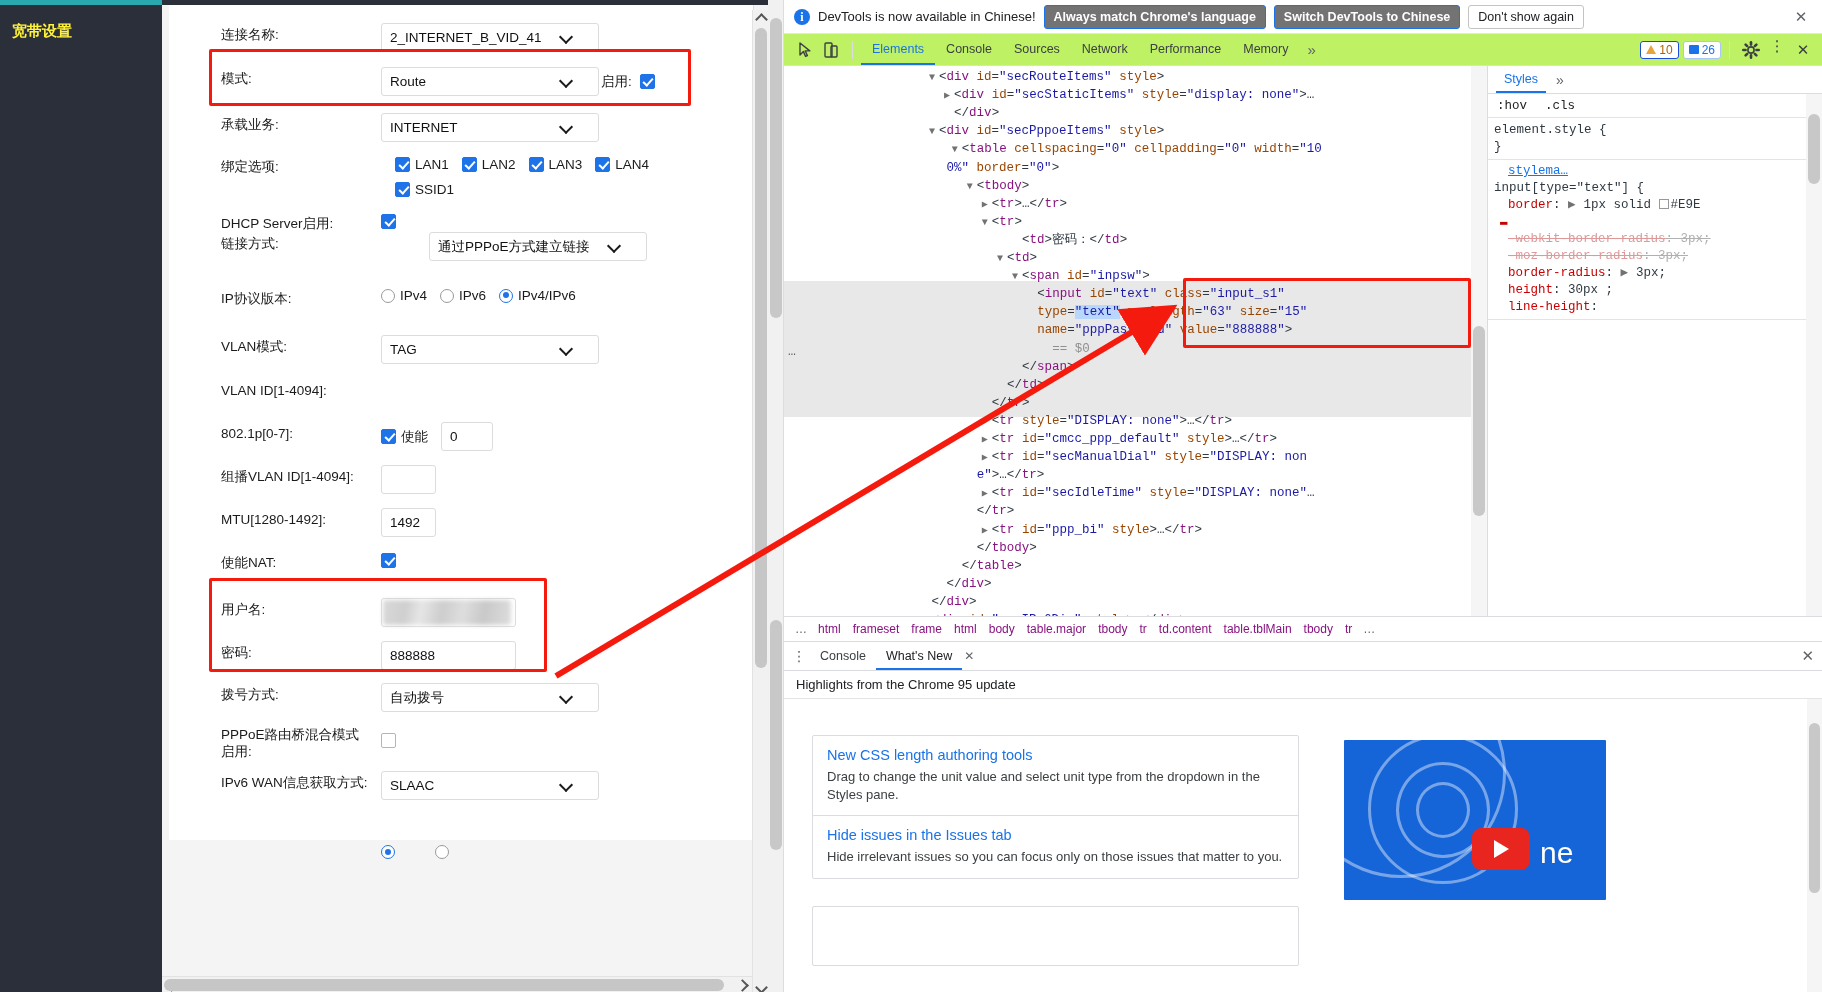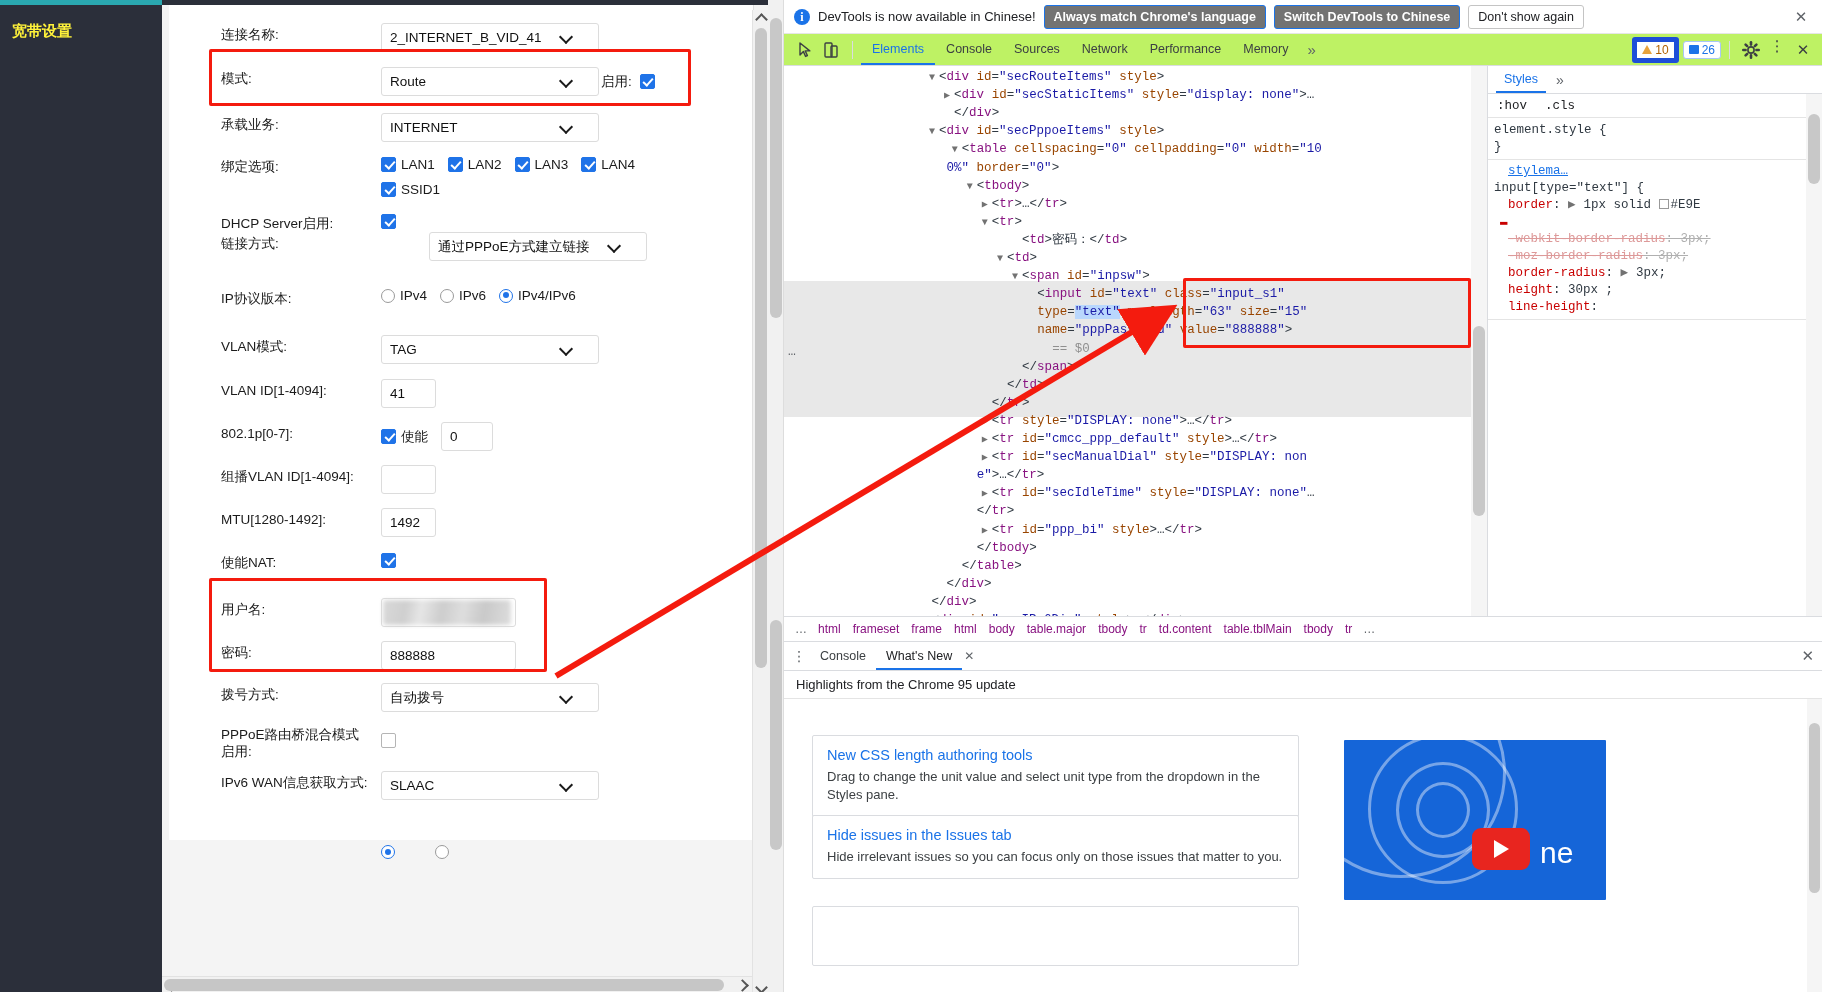--- a/index.html
+++ b/index.html
@@ -212,21 +212,21 @@
   .dt-tab {
     font-size: 12.5px; color: #3c4043; padding: 0 11px; height: 31px;
     line-height: 31px; cursor: pointer; white-space: nowrap; flex: none;
   }
   .dt-tab.active { color: #1a73e8; border-bottom: 2px solid #1a73e8; font-weight: normal; }
   #tb-more { font-size: 15px; color: #5f6368; padding: 0 8px; cursor: pointer; flex: none; }
   .badge {
     display: inline-flex; align-items: center; gap: 3px; font-size: 12px;
     padding: 1px 5px; border-radius: 3px; margin-left: 4px; cursor: pointer; flex: none;
   }
-  .badge-warn { color: #b06000; border: 5px solid #1d4ed8; background: #fff; }
+  .badge-warn { color: #b06000; border: 1px solid #1d4ed8; background: #fff; }
   .badge-info { color: #1a73e8; border: 1px solid #a9c7f5; background: #fff; }
   .tri-warn {
     width: 0; height: 0; border-left: 5px solid transparent;
     border-right: 5px solid transparent; border-bottom: 9px solid #e8a33d;
   }
   .sq-info { width: 10px; height: 9px; background: #1a73e8; border-radius: 1px; }
 
   
   #dt-elements {
     position: absolute; left: 16px; top: 66px; width: 703px; height: 550px;
@@ -437,21 +437,21 @@
         <div class="form-row" style="top:108px;">
           <div class="f-label">承载业务:</div>
           <div class="f-ctl">
             <div class="sel-wrap">
               <div class="fake-sel">INTERNET</div>
               <span class="sel-chev"></span>
             </div>
           </div>
         </div>
 
-        <div class="form-row" style="top:150px;">
+        <div class="form-row" style="top:150px;gap:14px;">
           <div class="f-label">绑定选项:</div>
           <div class="f-ctl">
             <div class="bindrow" style="margin-top:2px;">
               <input type="checkbox" class="cbx" checked="" style="">
               <span class="cb-lbl">LAN1</span>
               <input type="checkbox" class="cbx" checked="" style="">
               <span class="cb-lbl">LAN2</span>
               <input type="checkbox" class="cbx" checked="" style="">
               <span class="cb-lbl">LAN3</span>
               <input type="checkbox" class="cbx" checked="" style="">
@@ -500,23 +500,20 @@
           <div class="f-ctl">
             <div class="sel-wrap">
               <div class="fake-sel">TAG</div>
               <span class="sel-chev"></span>
             </div>
           </div>
         </div>
 
         <div class="form-row" style="top:374px;">
           <div class="f-label">VLAN ID[1-4094]:</div>
-          <div class="f-ctl">
-            <input class="txt" style="width: 55px;" value="41">
-          </div>
         </div>
 
         <div class="form-row" style="top:417px;">
           <div class="f-label">802.1p[0-7]:</div>
           <div class="f-ctl" style="display:flex;align-items:center;">
             <input type="checkbox" class="cbx" checked="" style="">
             <span class="cb-lbl">使能</span>
             <input class="txt" style="width: 52px;" value="0">
           </div>
         </div>

